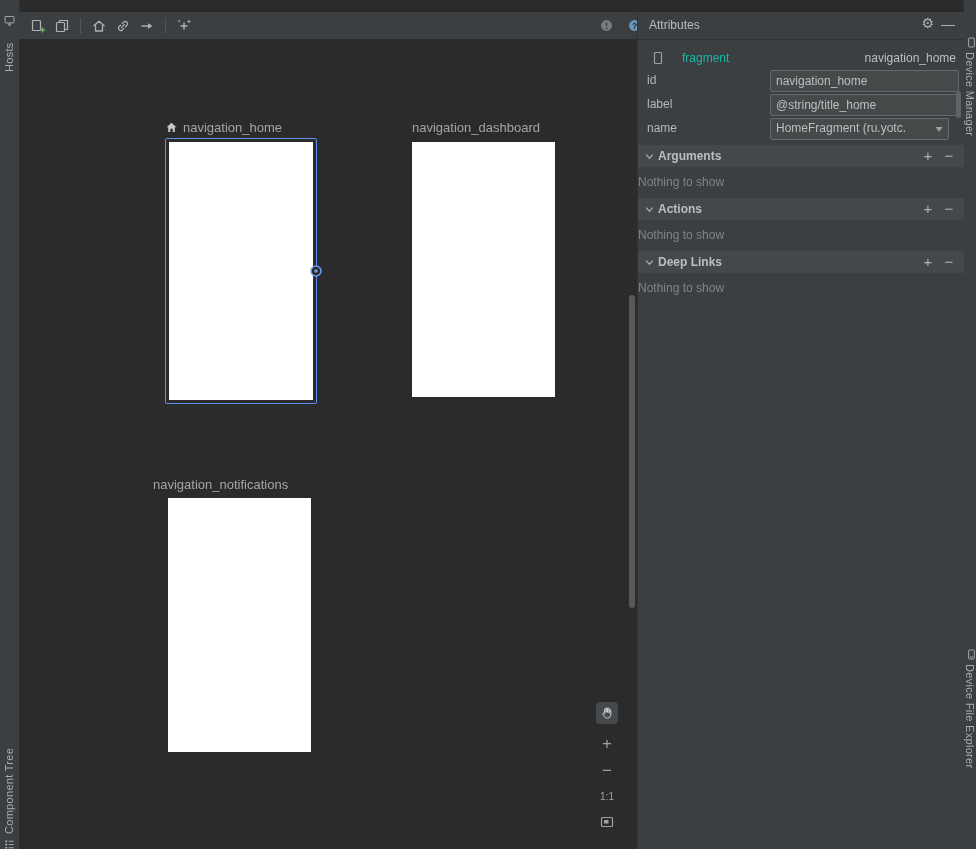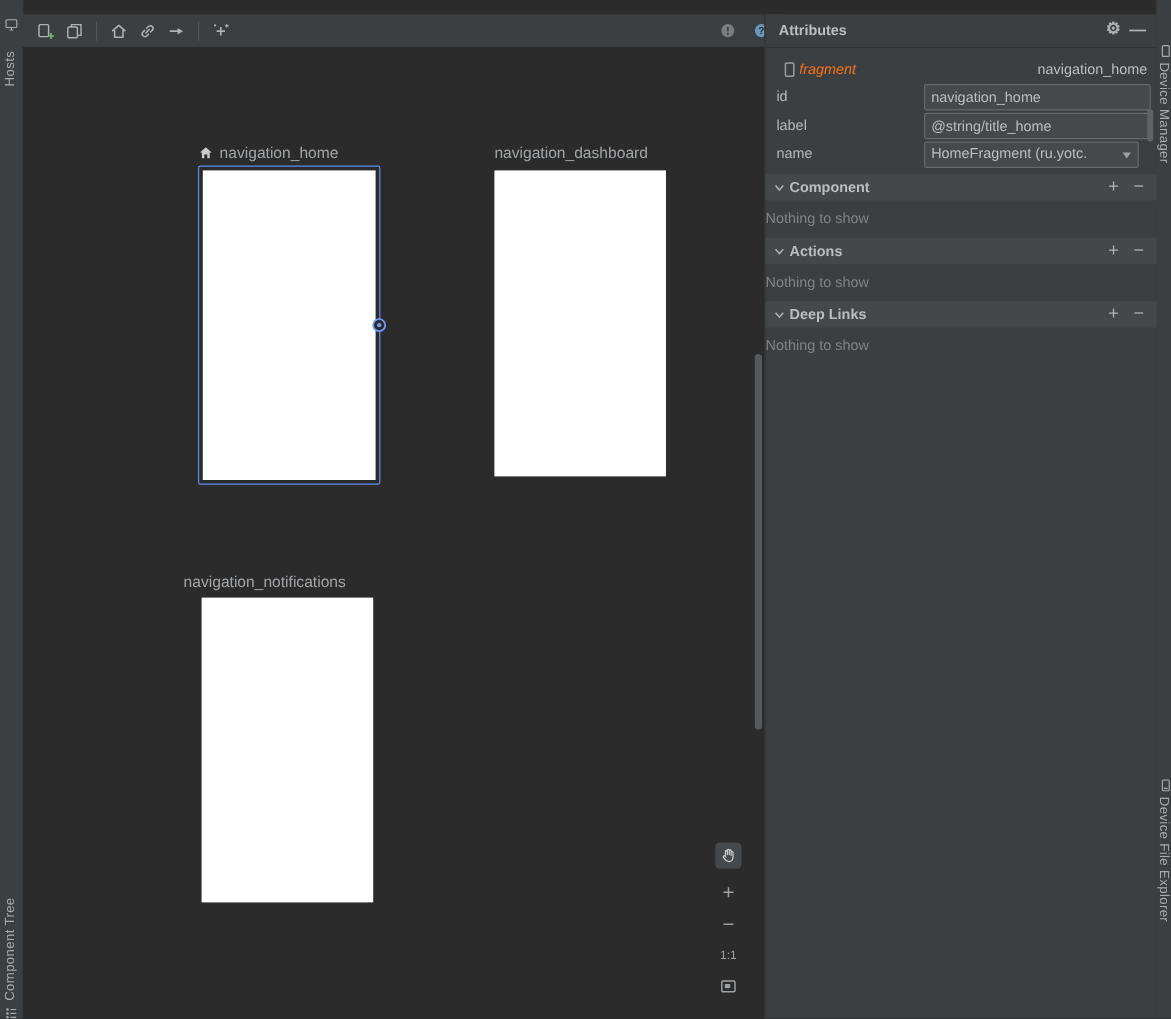--- a/index.html
+++ b/index.html
@@ -50,26 +50,26 @@
   .pan-btn{position:absolute;left:0;top:0;width:22px;height:22px;background:#46494c;
            border-radius:4px;display:flex;align-items:center;justify-content:center;}
   .zbtn{position:absolute;left:0;width:22px;text-align:center;font-size:17px;line-height:17px;}
   .zratio{position:absolute;left:0;width:22px;text-align:center;font-size:10px;}
   .zfit{position:absolute;left:3px;width:16px;height:16px;}
 
   
   .attr-panel{position:absolute;left:637px;top:12px;width:326px;height:837px;
               background:#3c3f41;border-left:1px solid #323232;font-size:12px;}
   .attr-header{position:absolute;left:0;top:0;width:100%;height:27px;
-               border-bottom:1px solid #323232;font-weight:bold;}
+               border-bottom:1px solid #323232;}
   .attr-title{position:absolute;left:11px;top:6px;color:#bcbec0;}
   .attr-gear{position:absolute;right:30px;top:3px;font-size:14px;color:#afb1b3;}
   .attr-hide{position:absolute;right:9px;top:4px;font-size:14px;color:#afb1b3;}
   .frag-row{position:absolute;left:0;top:36px;width:100%;height:20px;line-height:20px;}
-  .frag-row .ftype{position:absolute;left:28px;color:#f97316;font-style:italic;}
+  .frag-row .ftype{position:absolute;left:44px;color:#14b8a6;}
   .frag-row .fid{position:absolute;right:8px;color:#bcbec0;}
   .frag-row .ficon{position:absolute;left:12px;top:2px;}
   .field-row{position:absolute;left:0;width:100%;height:20px;}
   .field-label{position:absolute;left:9px;line-height:20px;color:#b5b8ba;}
   .field-input{position:absolute;left:132px;width:177px;height:20px;background:#45494a;
                border:1px solid #646a6d;border-radius:2px;color:#bcbec0;font-size:12px;
                font-family:"Liberation Sans",sans-serif;padding:0 5px;outline:none;}
   .combo{position:absolute;left:132px;width:177px;height:20px;background:#45494a;
          border:1px solid #646a6d;border-radius:2px;line-height:18px;color:#bcbec0;}
   .combo-text{position:absolute;left:5px;right:18px;overflow:hidden;white-space:nowrap;}
@@ -261,21 +261,21 @@
       <span class="field-label">label</span>
       <input class="field-input" type="text" value="@string/title_home" style="">
     </div>
 
     <div class="panel-scrollbar"></div>
 
     <div class="section-head" style="top:133px">
       <svg class="section-chevron" viewBox="0 0 12 12">
         <path d="M2.5 4 6 8l3.5-4" fill="none" stroke="#afb1b3" stroke-width="1.4"></path>
       </svg>
-      <span class="section-title">Component</span>
+      <span class="section-title">Arguments</span>
       <span class="section-plus">+</span>
       <span class="section-minus">−</span>
     </div>
     <div class="section-empty" style="top:162px">Nothing to show</div>
 
     <div class="section-head" style="top:186px">
       <svg class="section-chevron" viewBox="0 0 12 12">
         <path d="M2.5 4 6 8l3.5-4" fill="none" stroke="#afb1b3" stroke-width="1.4"></path>
       </svg>
       <span class="section-title">Actions</span>

